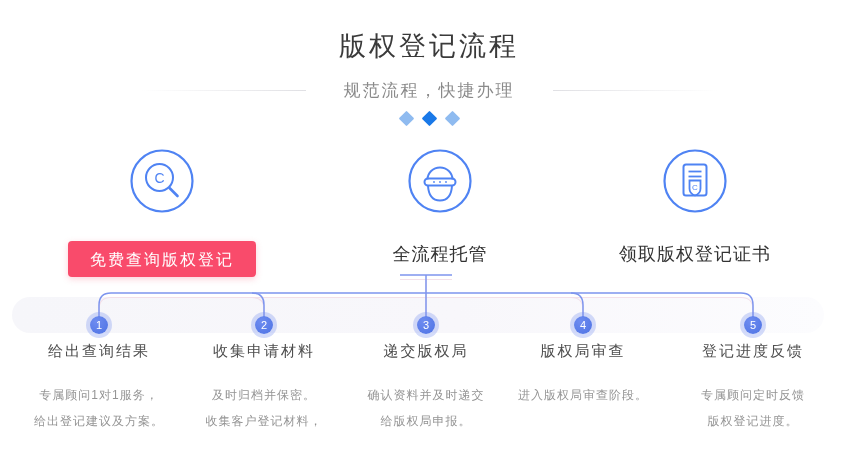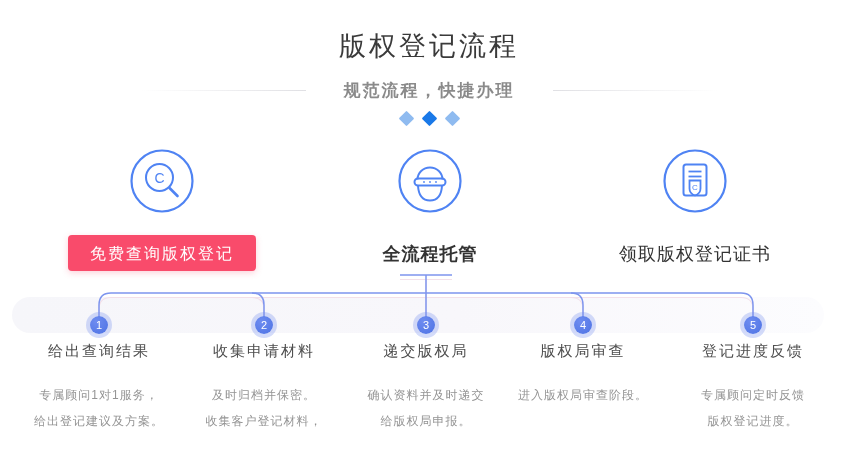--- a/index.html
+++ b/index.html
@@ -4,39 +4,39 @@
 <style>
   html,body{margin:0;padding:0;background:#fff;}
   .stage{position:relative;width:858px;height:436px;background:#ffffff;overflow:hidden;
          font-family:"Liberation Sans","DejaVu Sans",sans-serif;}
 
   
   .page-title{position:absolute;top:28px;left:0;width:858px;text-align:center;
     font-family:"Liberation Serif","DejaVu Serif",serif;
     font-size:27px;color:#3a3a3a;letter-spacing:3px;font-weight:500;}
   .subtitle-row{position:absolute;top:79px;left:0;width:858px;height:22px;
-    display:flex;align-items:center;justify-content:center;font-weight:bold;}
+    display:flex;align-items:center;justify-content:center;}
   .sub-line{width:165px;height:1px;}
   .sub-line.left{background:linear-gradient(to right,rgba(226,226,230,0),#e0e0e4);margin-right:38px;}
   .sub-line.right{background:linear-gradient(to left,rgba(226,226,230,0),#e0e0e4);margin-left:38px;}
   .subtitle{font-family:"Liberation Serif","DejaVu Serif",serif;
     font-size:17px;color:#8a8a8a;letter-spacing:2px;}
   .diamond-row{position:absolute;top:110px;left:0;width:858px;height:16px;
     display:flex;align-items:center;justify-content:center;}
   .diamond{width:11px;height:11px;transform:rotate(45deg);margin:0 6px;border-radius:1px;}
   .diamond.light{background:#8fbbf0;}
   .diamond.dark{background:#1a79e8;}
 
   
   .feature{position:absolute;top:148px;width:220px;text-align:center;}
   .feature.f1{left:52px;}
-  .feature.f2{left:320px;font-weight:bold;}
+  .feature.f2{left:330px;}
   .feature.f3{left:585px;}
   .feature svg{display:inline-block;}
-  .cta-button{display:inline-block;margin-top:17px;width:188px;height:36px;line-height:36px;
+  .cta-button{display:inline-block;margin-top:23px;width:188px;height:36px;line-height:36px;
     background:#f94b6b;color:#ffffff;font-size:16px;letter-spacing:2px;border-radius:4px;
     border:none;cursor:pointer;box-shadow:0 2px 6px rgba(249,75,107,.25);}
   .feature-label{margin-top:24px;font-size:18px;color:#333333;letter-spacing:1px;}
 
   
   .band{position:absolute;left:12px;top:297px;width:812px;height:36px;border-radius:18px;
     background:linear-gradient(90deg,#f6f6fa 0%,#f8f7fb 55%,#fcfcfe 100%);}
   .connector-svg{position:absolute;left:0;top:260px;}
 
   

